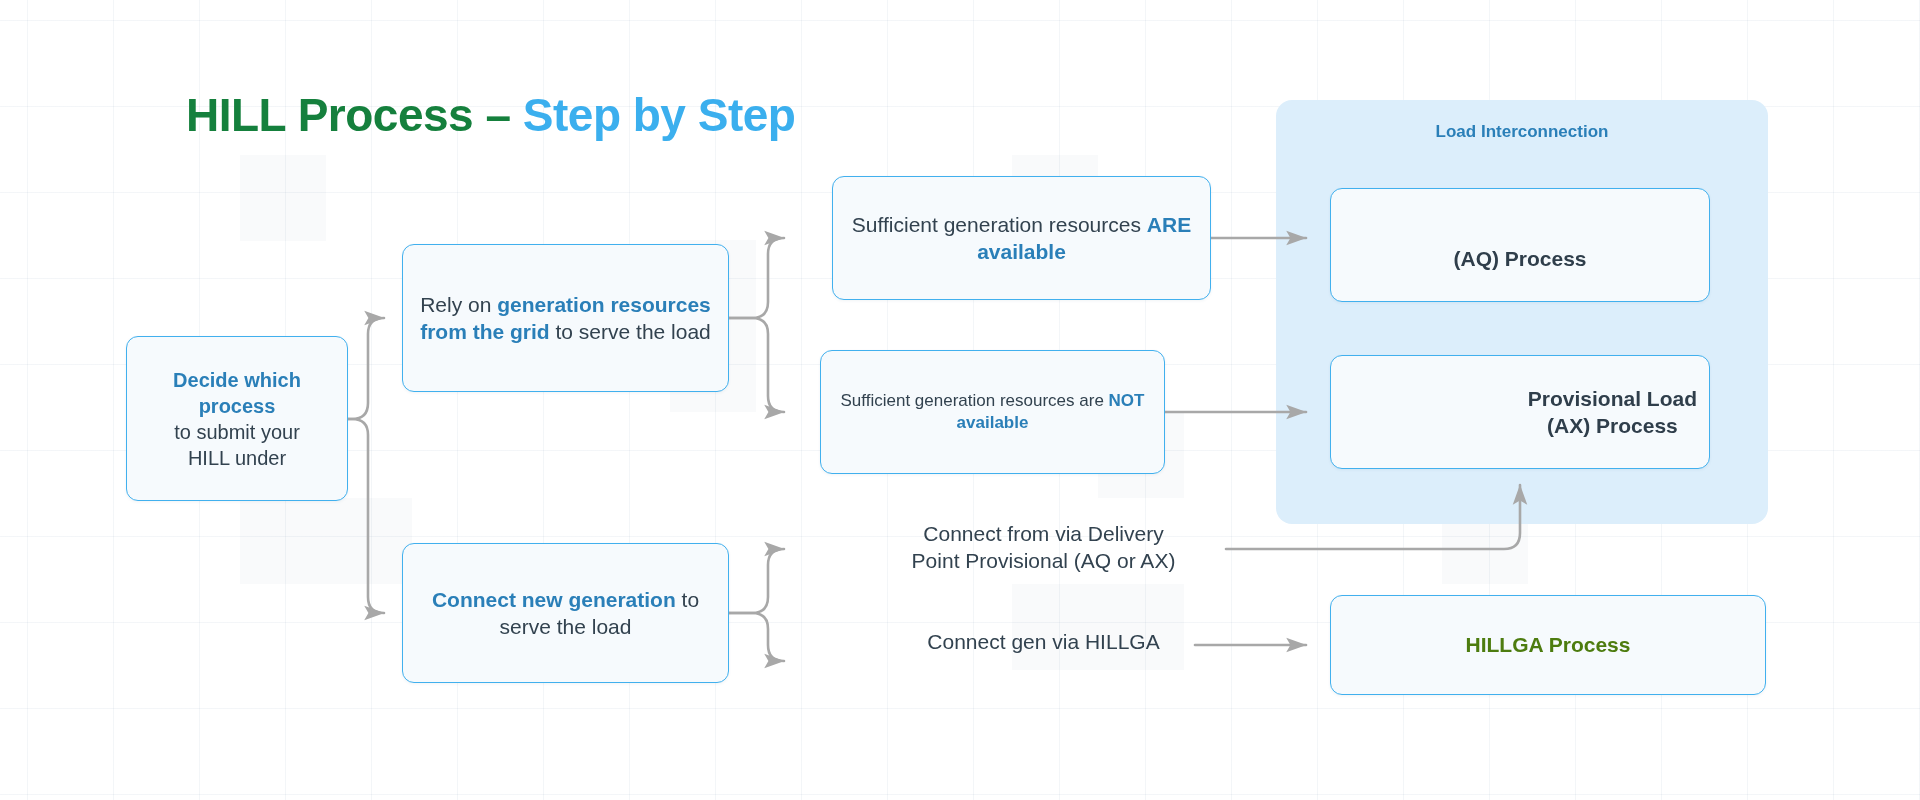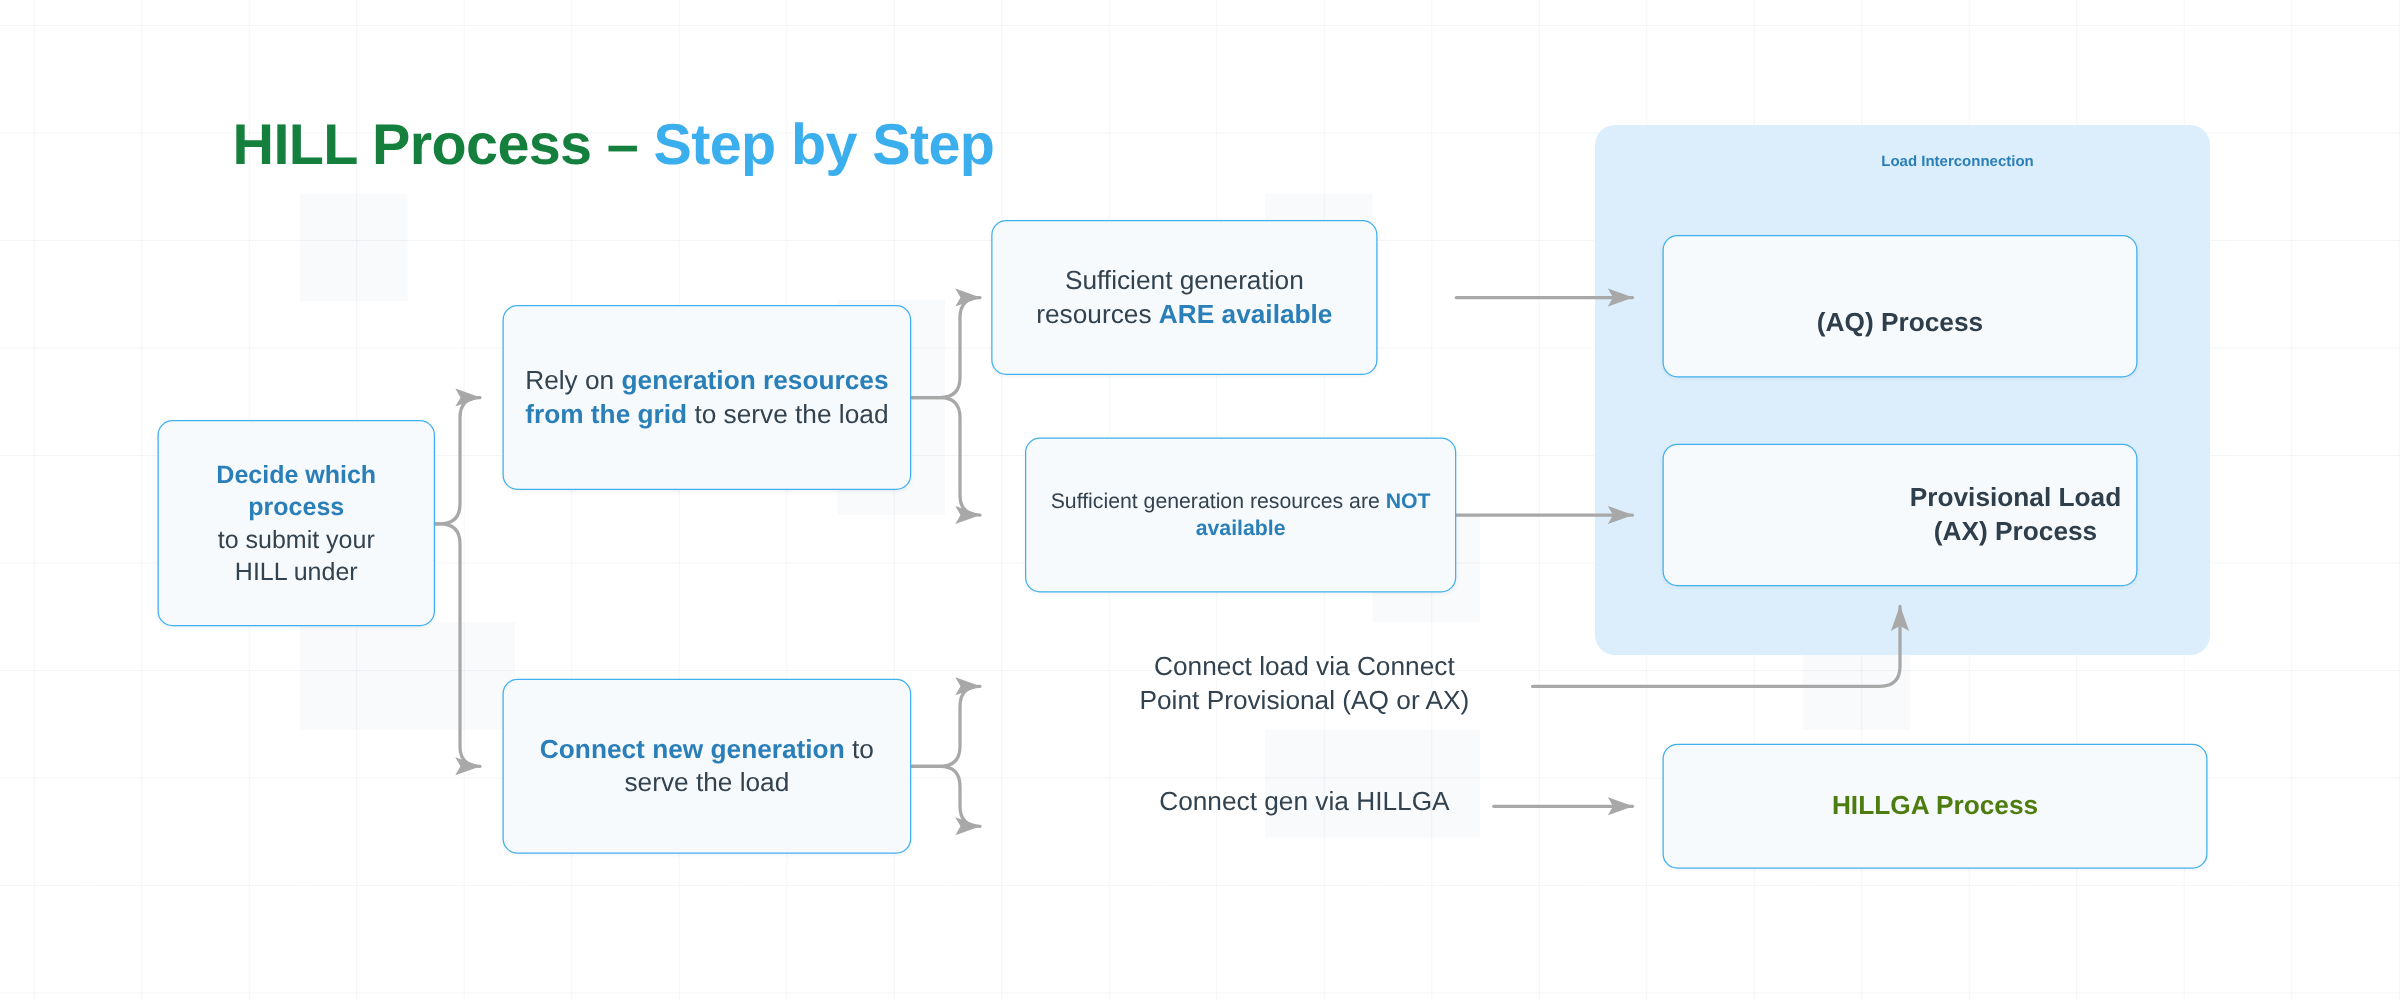--- a/index.html
+++ b/index.html
@@ -58,24 +58,23 @@
     height: 424px;
     background: #DCEEFB;
     border-radius: 16px;
   }
   #group-panel-title {
     position: absolute;
     left: 0;
     top: 22px;
     width: 100%;
     text-align: center;
-    font-size: 12px;
+    font-size: 17px;
     font-weight: 700;
     color: #2A7FB8;
-    padding-left: 44px;
   }
 
   
   .node {
     position: absolute;
     box-sizing: border-box;
     background: #F6FAFD;
     border: 1.6px solid #41B0EE;
     border-radius: 12px;
     display: flex;
@@ -85,21 +84,21 @@
     padding: 6px 12px;
     line-height: 1.30;
     color: #32424F;
   }
   .node .hl { color: #2A7FB8; font-weight: 700; }
   .node.nodeshadow { box-shadow: 0 1px 3px rgba(60,100,130,0.07); }
 
   .n-decide    { left: 126px;  top: 336px; width: 222px; height: 165px; font-size: 20px; }
   .n-rely      { left: 402px;  top: 244px; width: 327px; height: 148px; font-size: 21px; }
   .n-connect   { left: 402px;  top: 543px; width: 327px; height: 140px; font-size: 21px; }
-  .n-are       { left: 793px;  top: 176px; width: 309px; height: 124px; font-size: 21px; }
+  .n-are       { left: 832px;  top: 176px; width: 379px; height: 124px; font-size: 21px; }
   .n-not       { left: 820px;  top: 350px; width: 345px; height: 124px; font-size: 17px; }
   .n-aq        { left: 1330px; top: 188px; width: 380px; height: 114px; font-size: 21px; font-weight: 700; color:#2F3E4B;}
   .n-ax        { left: 1330px; top: 355px; width: 380px; height: 114px; font-size: 21px; font-weight: 700; color:#2F3E4B;justify-content:flex-end;}
   .n-hillga    { left: 1330px; top: 595px; width: 436px; height: 100px; font-size: 21px; font-weight: 700; color:#4d7c0f;}
 
   
   .edge-label {
     position: absolute;
     text-align: center;
     font-size: 21px;
@@ -215,19 +214,19 @@
   </div>
 </div>
 
 <div class="node nodeshadow n-hillga">
   <div>
     <span>HILLGA Process</span>
   </div>
 </div>
 
 <div class="edge-label" id="label-aqax">
-  <span>Connect load via Connect</span><br>
+  <span>Connect from via Delivery</span><br>
   <span>Point Provisional (AQ or AX)</span>
 </div>
 
 <div class="edge-label" id="label-gen">
   <span>Connect gen via HILLGA</span>
 </div>
 
 </body></html>

